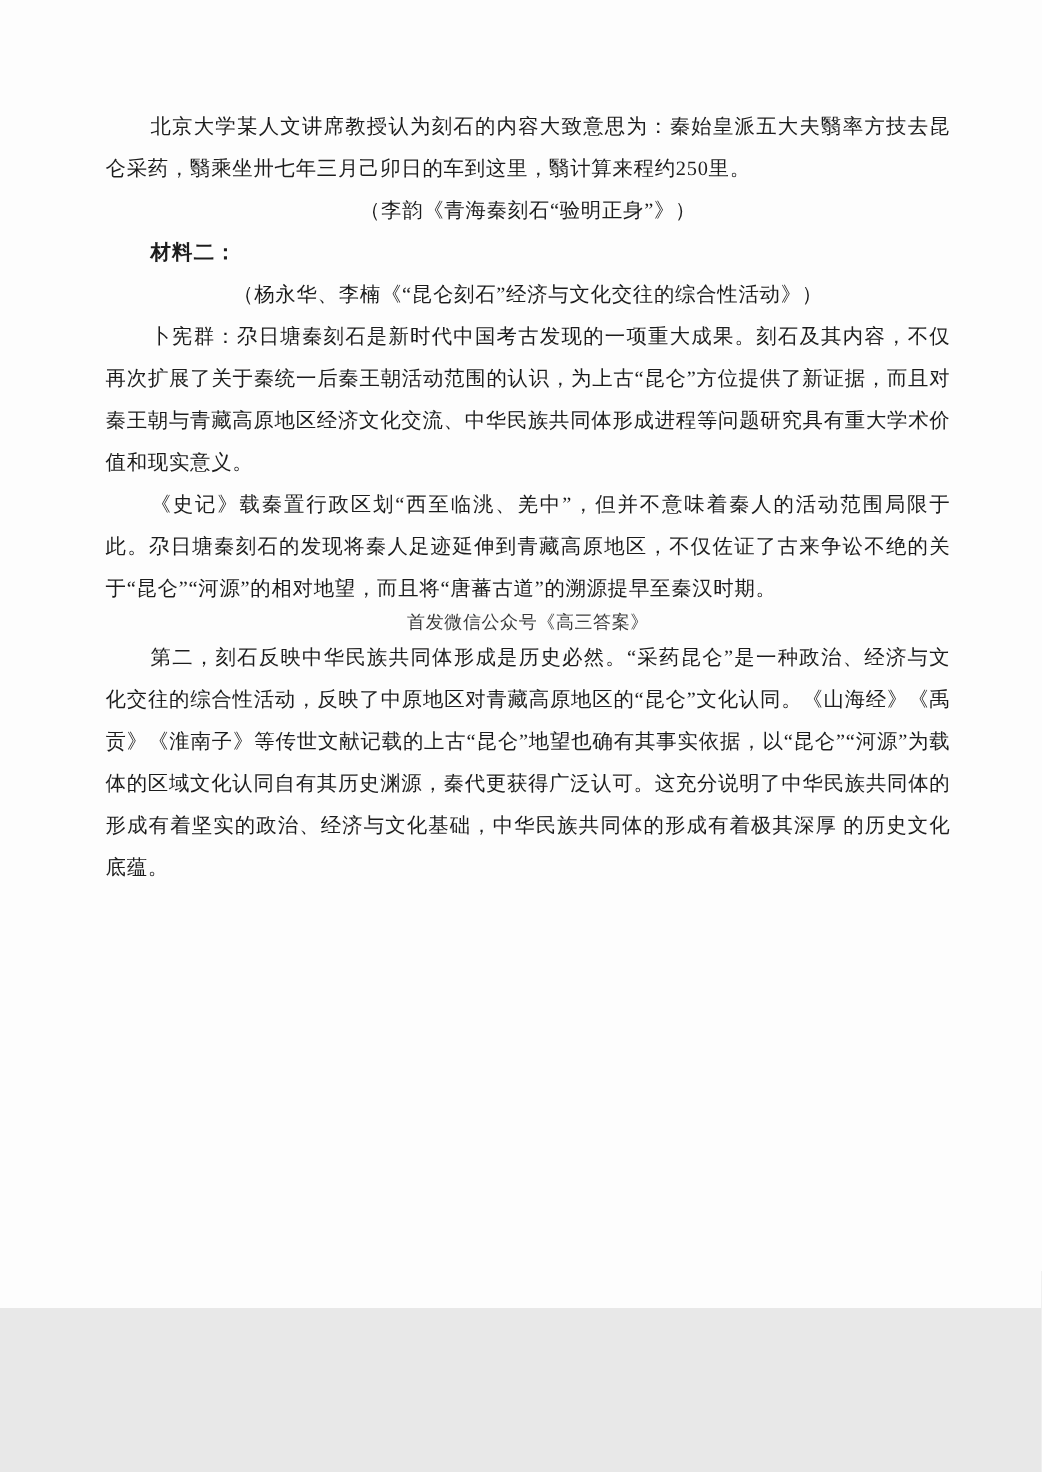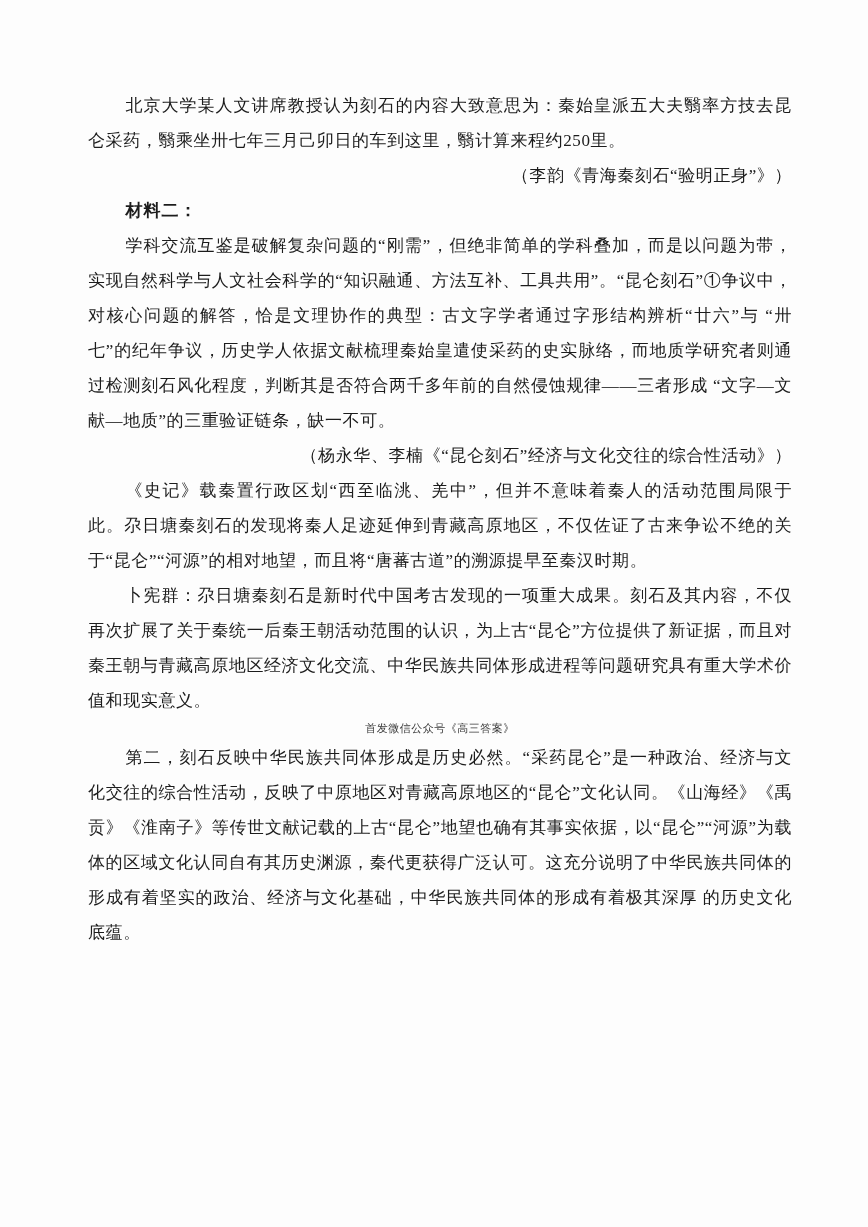--- a/index.html
+++ b/index.html
@@ -3,21 +3,21 @@
 <meta charset="utf-8">
 <style>
   html, body {
     margin: 0;
     padding: 0;
     background: #e8e8e8;
   }
   .page {
     position: relative;
     width: 868px;
-    height: 1227px;
+    height: 1090px;
     margin: 0 auto;
     background: #fdfdfd;
     color: #1c1c1c;
     overflow: hidden;
     box-sizing: border-box;
   }
   .content {
     position: absolute;
     top: 88px;
     left: 88px;
@@ -30,59 +30,58 @@
   p {
     margin: 0;
     padding: 0;
   }
   .para {
     text-indent: 2.2em;
     text-align: justify;
     text-justify: inter-character;
   }
   .citation {
-    text-align: right;
+    text-align: center;
     text-indent: 0;
   }
   .heading {
     font-family: Liberation Serif, serif;
     font-weight: bold;
     text-indent: 2.2em;
     letter-spacing: 1px;
   }
   .watermark {
     text-align: center;
-    font-family: Liberation Mono, monospace;
-    font-size: 11px;
+    font-family: Liberation Serif, serif;
+    font-size: 15px;
     line-height: 22px;
     letter-spacing: 0.5px;
     color: #3a3a3a;
   }
 </style>
 </head>
 <body>
 
 <div class="page">
   <div class="content">
 
     <p class="para">北京大学某人文讲席教授认为刻石的内容大致意思为：秦始皇派五大夫翳率方技去昆仑采药，翳乘坐卅七年三月己卯日的车到这里，翳计算来程约250里。</p>
 
     <p class="citation">（李韵《青海秦刻石“验明正身”》）</p>
 
     <p class="heading">材料二：</p>
 
-    <p class="para">学科交流互鉴是破解复杂问题的“刚需”，但绝非简单的学科叠加，而是以问题为带，实现自然科学与人文社会科学的“知识融通、方法互补、工具共用”。“昆仑刻石”①争议中，对核心问题的解答，恰是文理协作的典型：古文字学者通过字形结构辨析“廿六”与 “卅七”的纪年争议，历史学人依据文献梳理秦始皇遣使采药的史实脉络，而地质学研究者则通过检测刻石风化程度，判断其是否符合两千多年前的自然侵蚀规律——三者形成 “文字—文献—地质”的三重验证链条，缺一不可。</p>
 
     <p class="citation">（杨永华、李楠《“昆仑刻石”经济与文化交往的综合性活动》）</p>
 
 
 
+    <p class="para">卜宪群：尕日塘秦刻石是新时代中国考古发现的一项重大成果。刻石及其内容，不仅再次扩展了关于秦统一后秦王朝活动范围的认识，为上古“昆仑”方位提供了新证据，而且对秦王朝与青藏高原地区经济文化交流、中华民族共同体形成进程等问题研究具有重大学术价值和现实意义。</p>
+
     <p class="para">《史记》载秦置行政区划“西至临洮、羌中”，但并不意味着秦人的活动范围局限于此。尕日塘秦刻石的发现将秦人足迹延伸到青藏高原地区，不仅佐证了古来争讼不绝的关于“昆仑”“河源”的相对地望，而且将“唐蕃古道”的溯源提早至秦汉时期。</p>
-
-    <p class="para">卜宪群：尕日塘秦刻石是新时代中国考古发现的一项重大成果。刻石及其内容，不仅再次扩展了关于秦统一后秦王朝活动范围的认识，为上古“昆仑”方位提供了新证据，而且对秦王朝与青藏高原地区经济文化交流、中华民族共同体形成进程等问题研究具有重大学术价值和现实意义。</p>
 
 
     <p class="watermark">首发微信公众号《高三答案》</p>
 
     <p class="para">第二，刻石反映中华民族共同体形成是历史必然。“采药昆仑”是一种政治、经济与文化交往的综合性活动，反映了中原地区对青藏高原地区的“昆仑”文化认同。《山海经》《禹贡》《淮南子》等传世文献记载的上古“昆仑”地望也确有其事实依据，以“昆仑”“河源”为载体的区域文化认同自有其历史渊源，秦代更获得广泛认可。这充分说明了中华民族共同体的形成有着坚实的政治、经济与文化基础，中华民族共同体的形成有着极其深厚 的历史文化底蕴。</p>
 
   </div>
 </div>
 
 </body></html>

